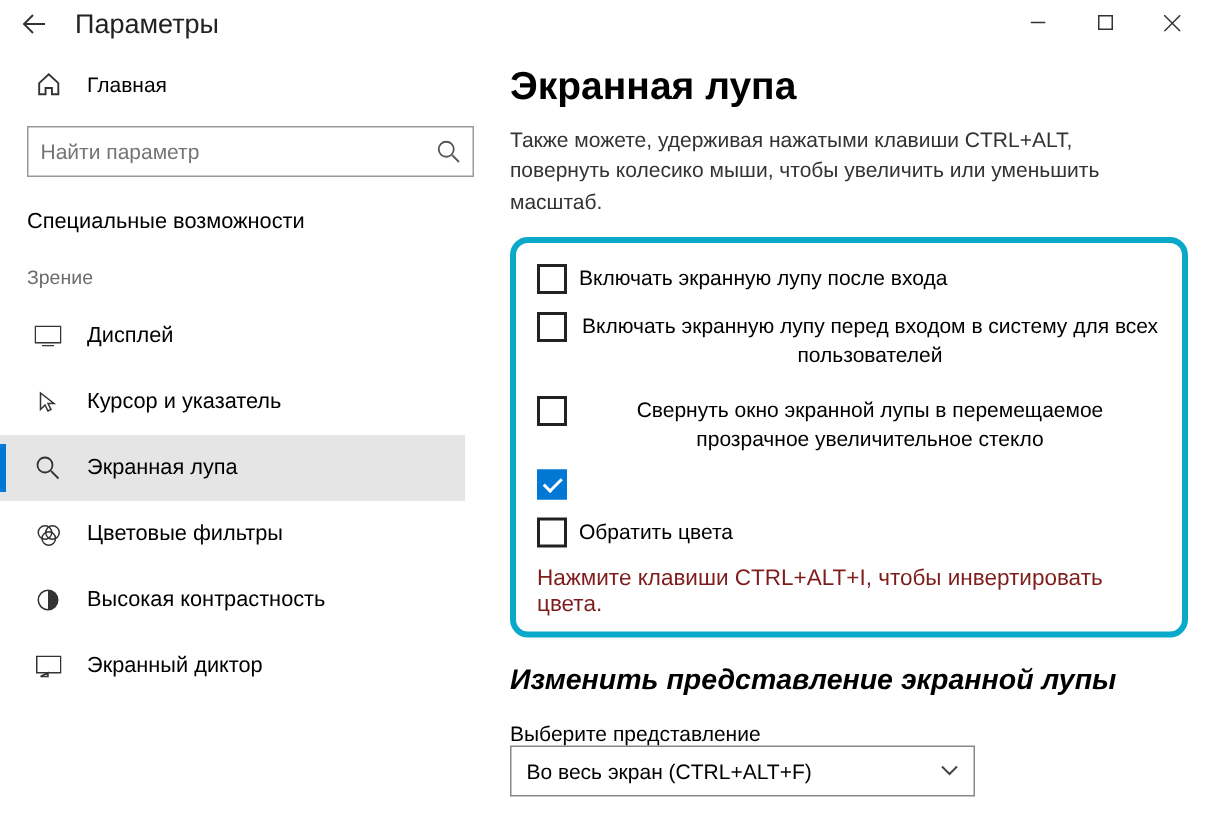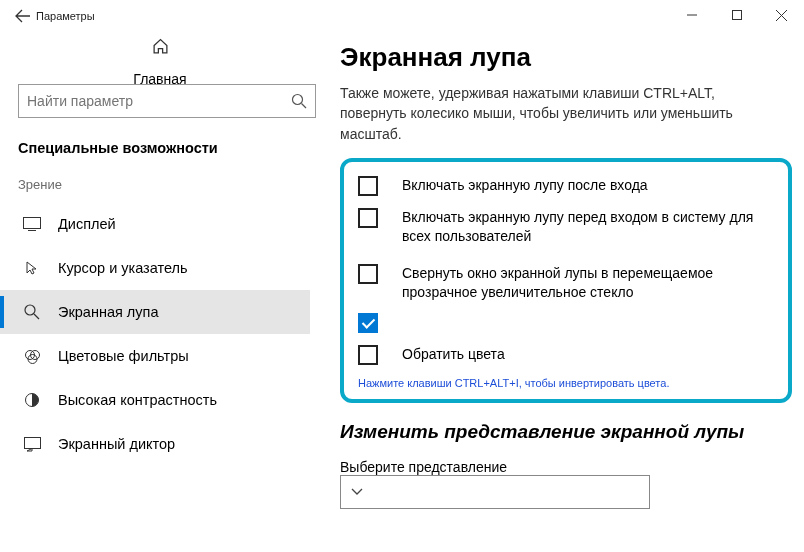--- a/index.html
+++ b/index.html
@@ -19,21 +19,22 @@
     align-items: center;
     padding-left: 10px;
   }
   .titlebar .back {
     width: 26px; height: 26px;
     display: flex; align-items: center; justify-content: center;
     font-size: 16px;
     color: #333;
   }
   .titlebar .title {
-    font-size: 11px;
+    margin-left: 14px;
+    font-size: 18px;
     color: #222;
   }
   .winbtns {
     position: absolute;
     right: 0; top: 0;
     display: flex;
   }
   .winbtns div {
     width: 45px; height: 30px;
     display: flex; align-items: center; justify-content: center;
@@ -46,41 +47,40 @@
   }
   .sidebar {
     width: 310px;
     padding: 6px 12px 0 18px;
   }
   .home-row {
     display: flex; align-items: center;
     height: 36px;
     gap: 16px;
     padding-left: 4px;
-    flex-direction: column;
   }
   .icon-slot {
     width: 20px; display:flex; align-items:center; justify-content:center;
     color: #333;
   }
   .searchbox {
     margin-top: 10px;
     height: 34px;
     border: 1px solid #999;
     display: flex; align-items: center;
     padding: 0 8px;
     width: 298px;
   }
   .searchbox input {
     flex: 1; border: none; outline: none;
     font-size: 14px;
     background: transparent;
   }
   .sidebar-heading {
-    font-weight: 700;
+    font-weight: 400;
     margin-top: 22px;
     font-size: 14.5px;
   }
   .group-label {
     color: #6b6b6b;
     font-size: 13px;
     margin-top: 21px;
     margin-bottom: 10px;
   }
   .nav-item {
@@ -124,22 +124,23 @@
   }
   .highlight-box {
     border: 4px solid #0aa8c9;
     border-radius: 12px;
     padding: 14px 14px 10px 14px;
     margin-bottom: 18px;
   }
   .check-row {
     display: flex;
     align-items: flex-start;
-    gap: 24px;
+    gap: 8px;
     margin-bottom: 12px;
+    text-align: center;
   }
   .check-row:last-of-type { margin-bottom: 6px; }
   .checkbox {
     width: 20px; height: 20px;
     border: 2px solid #222;
     flex-shrink: 0;
     display: flex; align-items:center; justify-content:center;
     background: #fff;
   }
   .checkbox.checked {
@@ -153,22 +154,22 @@
     border: solid #fff;
     border-width: 0 2px 2px 0;
     transform: rotate(45deg);
     margin-top: -3px;
   }
   .check-label {
     font-size: 14px;
     line-height: 1.35;
   }
   .hint {
-    color: #1d4ed8;
-    font-size: 11px;
+    color: #7f1d1d;
+    font-size: 15px;
     margin-top: 4px;
   }
   .section-heading {
     font-weight: 600;
     font-size: 19px;
     margin-top: 6px;
     margin-bottom: 16px;
     font-style: italic;
   }
   .field-label {
@@ -320,20 +321,21 @@
       <div class="check-row">
         <div class="checkbox"></div>
         <div class="check-label">Обратить цвета</div>
       </div>
       <div class="hint">Нажмите клавиши CTRL+ALT+I, чтобы инвертировать цвета.</div>
     </div>
 
     <div class="section-heading">Изменить представление экранной лупы</div>
     <div class="field-label">Выберите представление</div>
     <div class="dropdown">
+      <span>Во весь экран (CTRL+ALT+F)</span>
       <span class="chev">
         <svg width="12" height="8" viewBox="0 0 12 8">
             <path d="M1 1 L6 6 L11 1" stroke="#444" fill="none" stroke-width="1.3"></path>
           </svg>
       </span>
     </div>
   </div>
 </div>
 
 </body></html>

